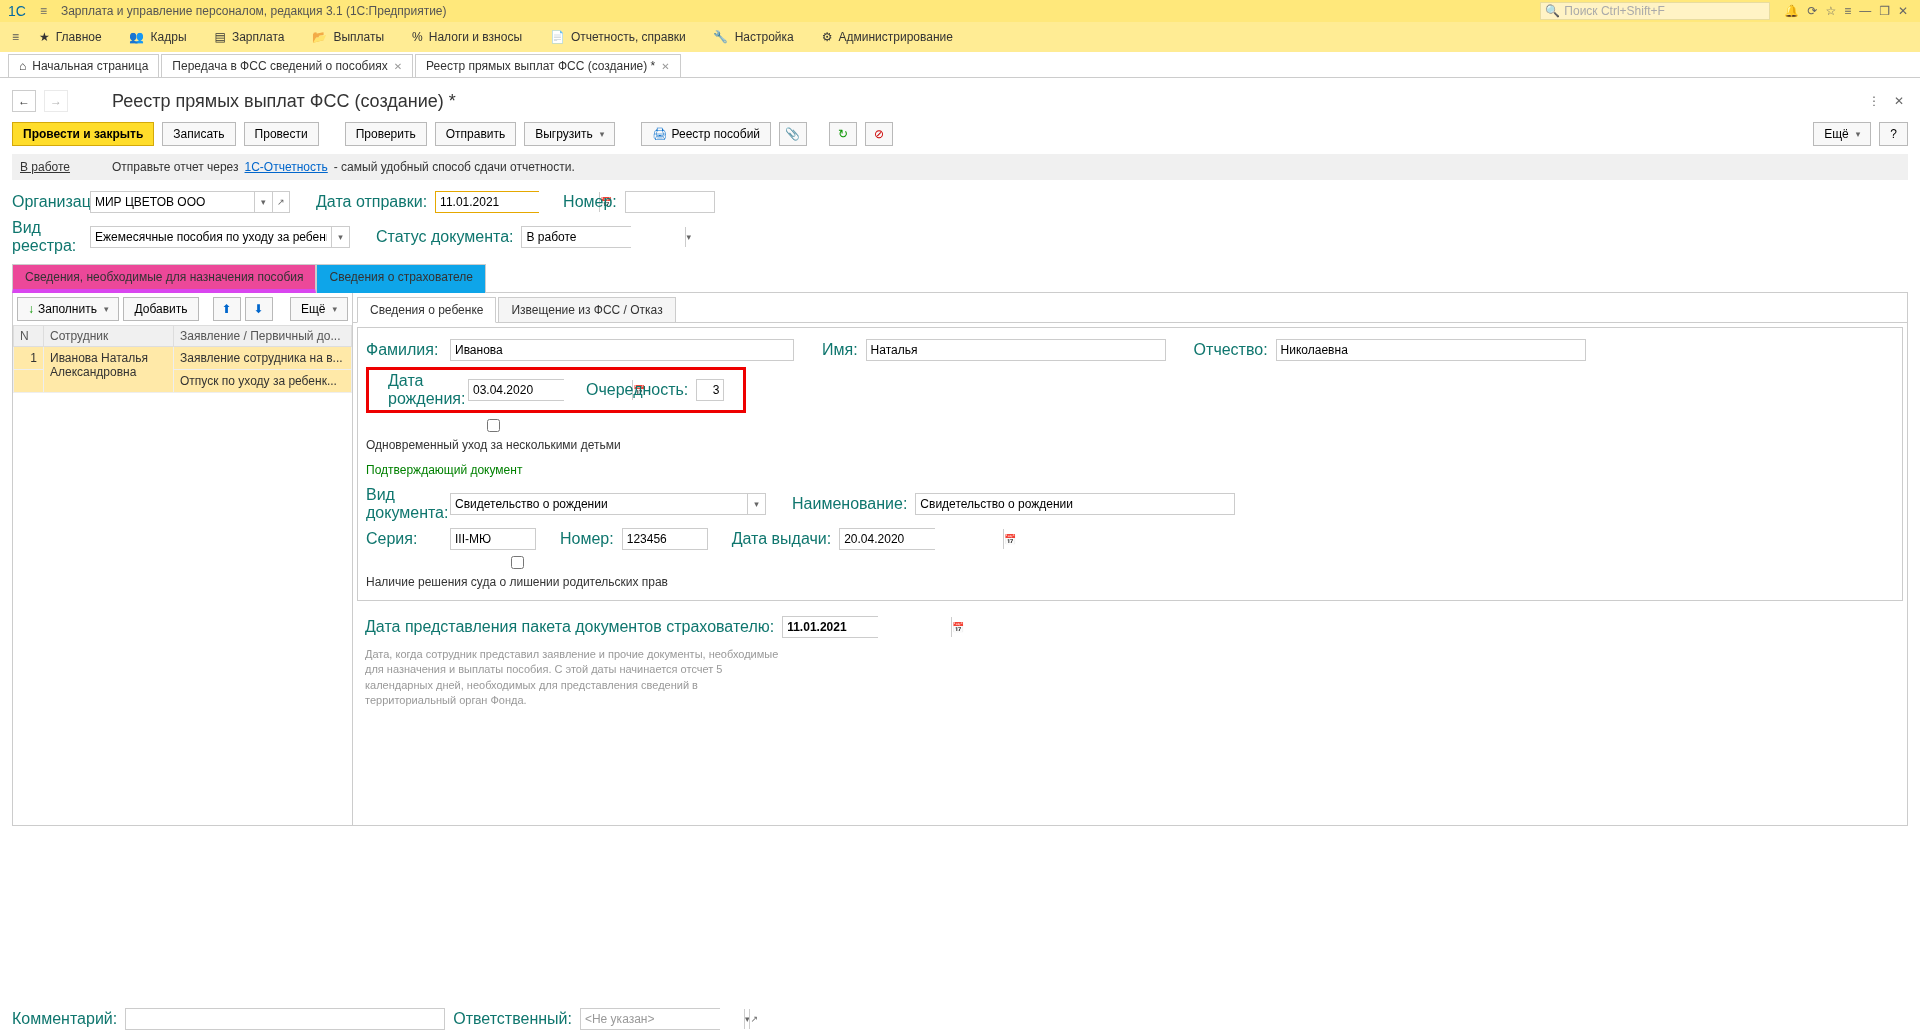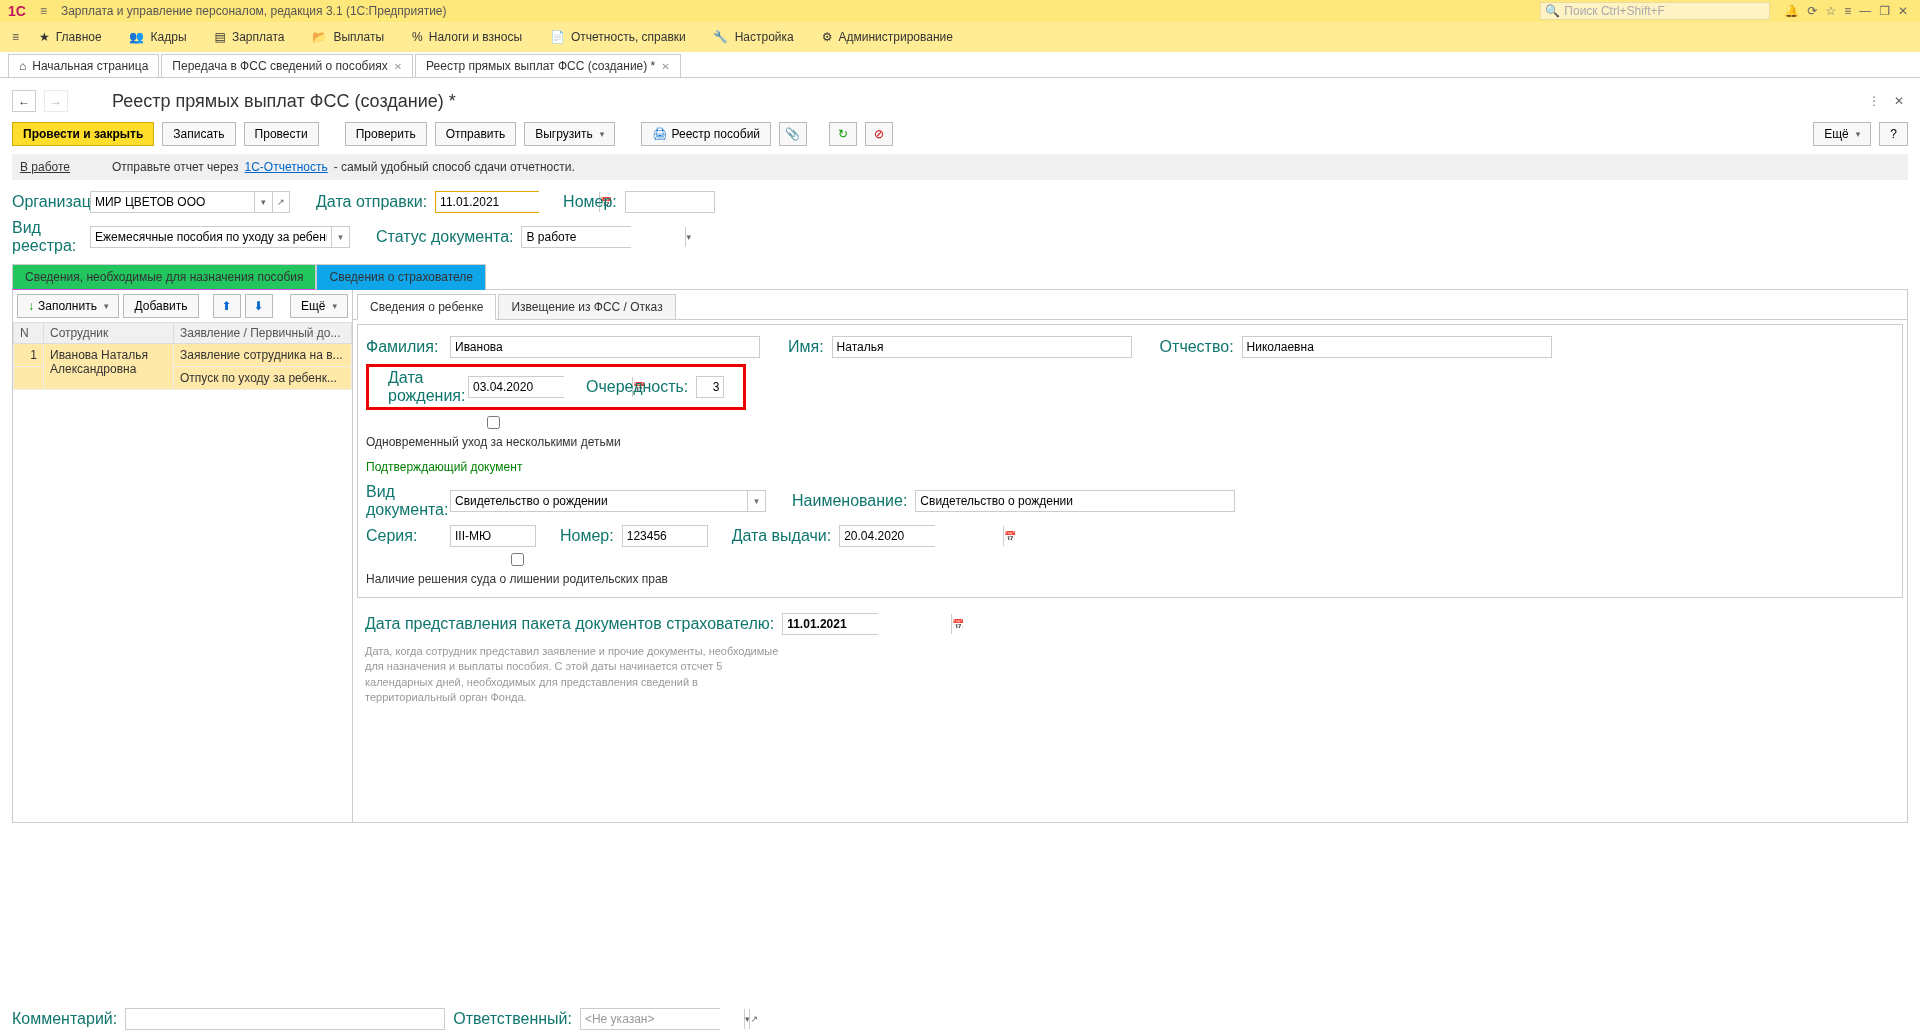--- a/index.html
+++ b/index.html
@@ -1,18 +1,18 @@
 <!DOCTYPE html>
 <html><head>
 <meta charset="utf-8">
 <style>
 * { box-sizing: border-box; margin: 0; padding: 0; font-family: Arial, sans-serif; }
 body { font-size: 12px; background: #fff; color: #333; }
 .titlebar { background: #ffe87b; height: 22px; display: flex; align-items: center; padding: 0 4px; gap: 6px; }
-.logo1c { font-weight: bold; color: #be185d; font-size: 14px; padding: 0 4px; }
+.logo1c { font-weight: normal; color: #0369a1; font-size: 14px; padding: 0 4px; }
 .hamburger { cursor: pointer; padding: 2px 4px; color: #666; }
 .title-text { color: #555; font-size: 12px; flex: 0 0 auto; margin-left: 4px; }
 .title-spacer { flex: 1; }
 .search-box { background: #fff3c5; border: 1px solid #e8dc9f; width: 230px; height: 18px; display: flex; align-items: center; padding: 0 4px; color: #aaa; gap: 4px; }
 .title-icons { display: flex; gap: 8px; padding: 0 8px; color: #666; }
 .title-icons span { cursor: pointer; }
 .menubar { background: #ffec94; height: 30px; display: flex; align-items: center; padding: 0 8px; gap: 4px; }
 .menu-btn { cursor: pointer; padding: 4px; color: #555; }
 .menu-item { display: flex; align-items: center; gap: 6px; padding: 4px 12px; cursor: pointer; color: #333; }
 .tabs-bar { background: #fff; height: 26px; display: flex; align-items: flex-end; padding: 0 8px; border-bottom: 1px solid #ccc; }
@@ -33,21 +33,21 @@
 .status-link { text-decoration: underline; color: #333; cursor: pointer; }
 .link-blue { color: #0066cc; text-decoration: underline; cursor: pointer; }
 .form-row { display: flex; align-items: center; gap: 8px; padding: 3px 0; }
 .form-label { color: #0f766e; font-size: 16px; }
 .input { border: 1px solid #ccc; padding: 2px 4px; height: 22px; font-size: 12px; }
 .select-wrap { display: flex; border: 1px solid #ccc; height: 22px; }
 .select-wrap input { border: none; padding: 2px 4px; flex: 1; font-size: 12px; }
 .select-wrap .sbtn { width: 18px; border-left: 1px solid #ccc; display: flex; align-items: center; justify-content: center; cursor: pointer; background: #fff; font-size: 9px; color: #666; }
 .inner-tabs { display: flex; margin-top: 6px; }
 .inner-tab { padding: 5px 12px; border: 1px solid #ccc; border-bottom: none; cursor: pointer; background: #0ea5e9; font-size: 12px; }
-.inner-tab.active { background: #22c55e; border-bottom: 1px solid #d946ef; position: relative; z-index: 2; }
+.inner-tab.active { background: #ec4899; border-bottom: 4px solid #d946ef; position: relative; z-index: 2; }
 .split-panel { display: flex; gap: 0; border: 1px solid #ccc; height: 534px; margin-top: -1px; }
 .left-panel { width: 340px; border-right: 1px solid #ccc; display: flex; flex-direction: column; }
 .lp-toolbar { display: flex; gap: 4px; padding: 4px; }
 .lp-table { flex: 1; overflow: auto; }
 .lp-table table { border-collapse: collapse; width: 100%; font-size: 12px; }
 .lp-table th { background: #f0f0f0; border: 1px solid #ddd; padding: 3px 6px; font-weight: normal; text-align: left; color: #555; }
 .lp-table td { border: 1px solid #eee; padding: 4px 6px; vertical-align: top; }
 .lp-table tr.selected td { background: #ffe9a8; }
 .right-panel { flex: 1; padding: 0; display: flex; flex-direction: column; }
 .rp-tabs { display: flex; border-bottom: 1px solid #ccc; padding: 4px 4px 0 4px; }
@@ -268,21 +268,21 @@
     </div>
 
     <div class="right-panel">
       <div class="rp-tabs">
         <div class="rp-tab active">Сведения о ребенке</div>
         <div class="rp-tab">Извещение из ФСС / Отказ</div>
       </div>
       <div class="rp-body">
         <div class="form-row">
           <span class="form-label" style="width:76px">Фамилия:</span>
-          <input class="input" style="width: 310px;" value="Иванова">
+          <input class="input" style="width: 344px;" value="Иванова">
           <span style="width:12px"></span>
           <span class="form-label">Имя:</span>
           <input class="input" style="width: 300px;" value="Наталья">
           <span style="width:12px"></span>
           <span class="form-label">Отчество:</span>
           <input class="input" style="width: 310px;" value="Николаевна">
         </div>
         <div class="form-row">
           <span class="highlight-box">
             <span class="form-label" style="width:72px">Дата рождения:</span>

